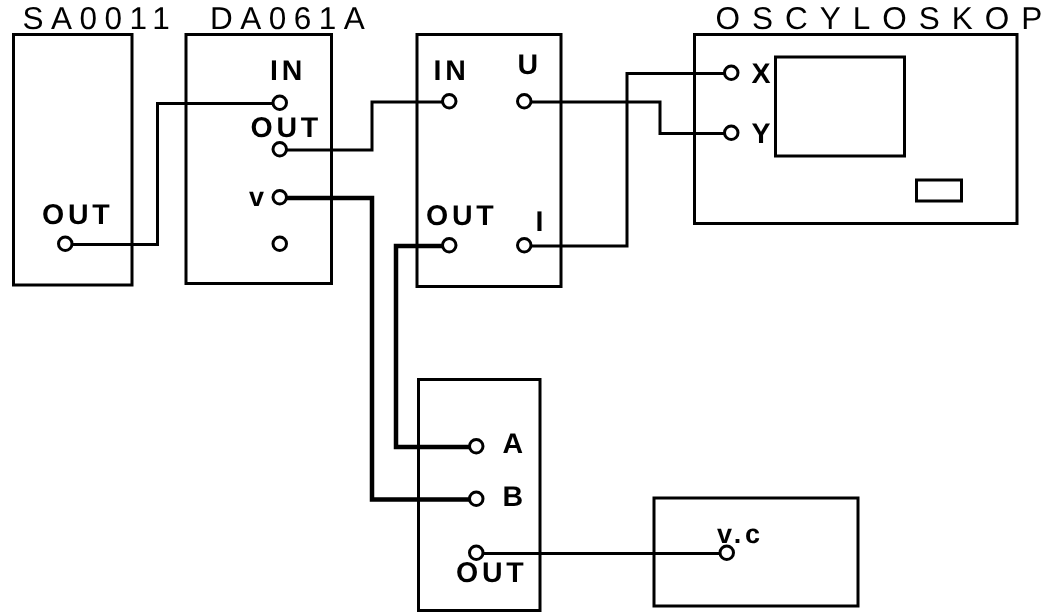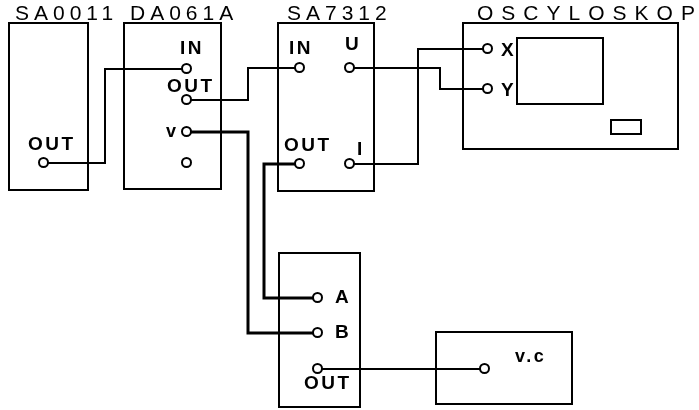--- a/index.html
+++ b/index.html
@@ -64,32 +64,31 @@
   <div class="port" style="left:294px;top:158px"></div>
   <div class="port" style="left:344px;top:158px"></div>
   <div class="port" style="left:482px;top:43px"></div>
   <div class="port" style="left:482px;top:83px"></div>
   <div class="port" style="left:312px;top:292px"></div>
   <div class="port" style="left:312px;top:327px"></div>
   <div class="port" style="left:312px;top:363px"></div>
   <div class="port" style="left:479px;top:363px"></div>
 
   <div class="title" style="left:15px;top:2px">SA0011</div>
-  <div class="title" style="left:130px;top:2px">DA061A</div>
-  <div class="title" style="left:287px;top:2px">SA7312</div>
+  <div class="title" style="left:140px;top:2px">DA061A</div>
   <div class="title" style="left:477px;top:2px;letter-spacing:8px">OSCYLOSKOP</div>
 
   <div class="plabel" style="left:28px;top:134px">OUT</div>
   <div class="plabel" style="left:180px;top:38px">IN</div>
   <div class="plabel" style="left:167px;top:76px">OUT</div>
   <div class="plabel bold" style="left:166px;top:122px">v</div>
   <div class="plabel" style="left:289px;top:38px">IN</div>
   <div class="plabel" style="left:345px;top:34px">U</div>
   <div class="plabel" style="left:284px;top:135px">OUT</div>
   <div class="plabel" style="left:357px;top:139px">I</div>
   <div class="plabel" style="left:501px;top:40px">X</div>
   <div class="plabel" style="left:501px;top:80px">Y</div>
   <div class="plabel" style="left:335px;top:287px">A</div>
   <div class="plabel" style="left:335px;top:322px">B</div>
   <div class="plabel" style="left:304px;top:373px">OUT</div>
-  <div class="plabel bold" style="left:515px;top:347px">v.c</div>
+  <div class="plabel bold" style="left:478px;top:347px">v.c</div>
 
 </div>
 
 </body></html>

